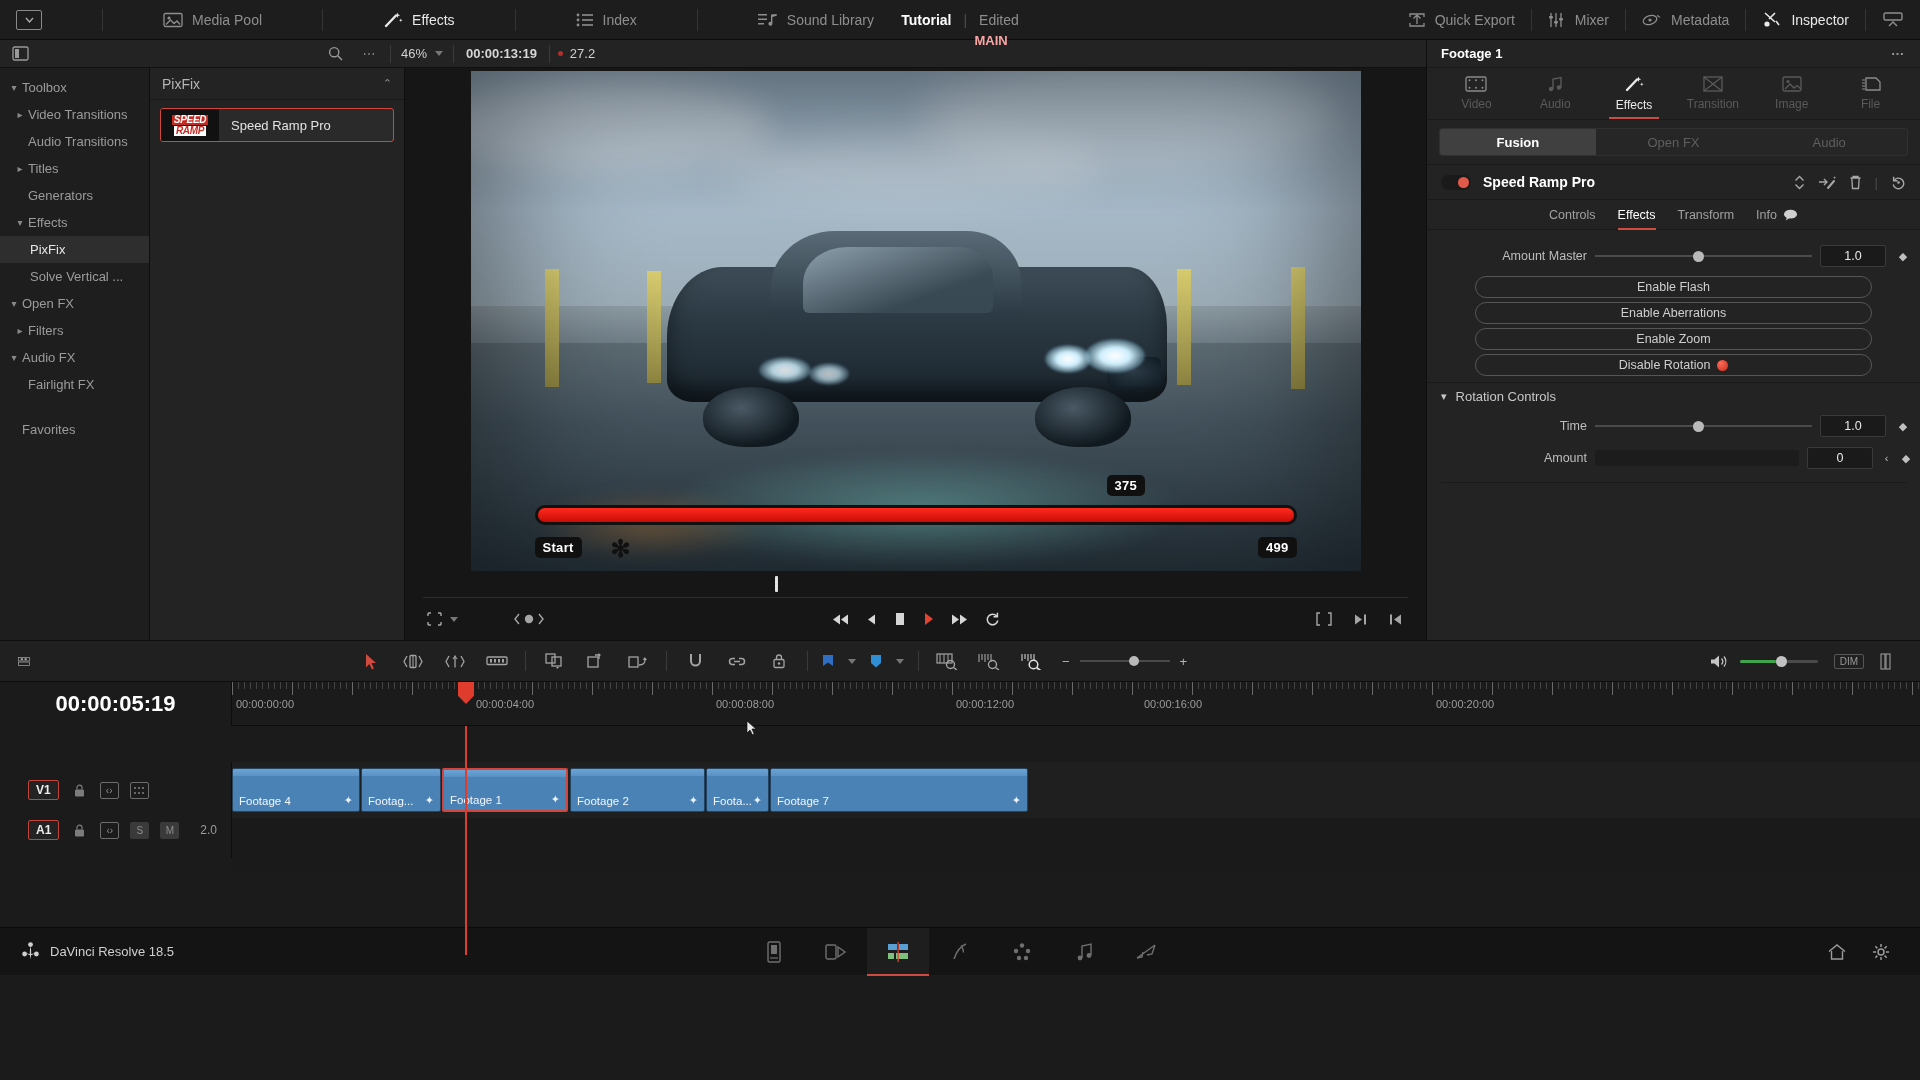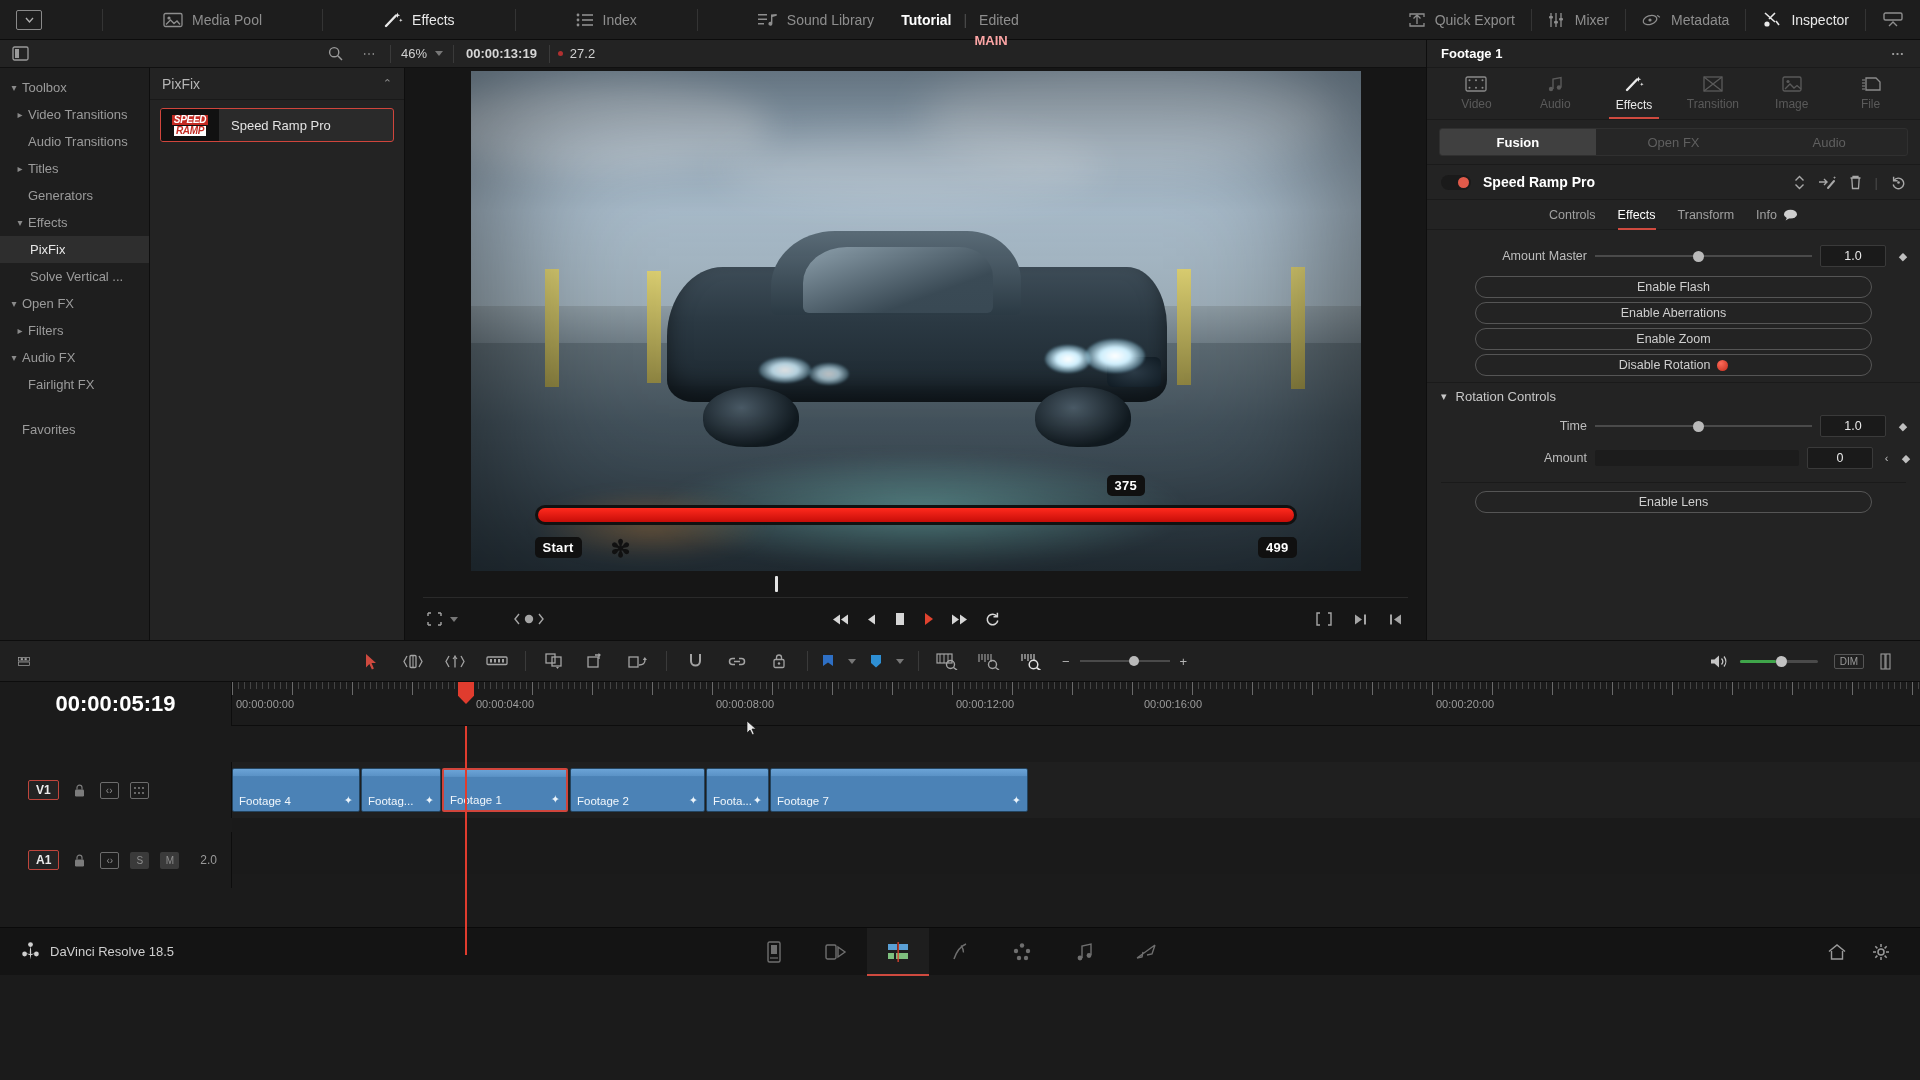--- a/index.html
+++ b/index.html
@@ -965,23 +965,20 @@
         <i style="left:86%"></i>
         
       </div>
       <div class="numbox">0</div>
       <div class="diam" style="width:11px;">‹</div>
       <div class="diam" style="width:12px;">◆</div>
     </div>
 
     <div class="hsep"></div>
 
-    <div class="btn-pill">
-      <span>Enable Lens</span>
-    </div>
   </div>
 
   <div class="tl-toolbar">
     <div class="tl-tb-left">
       <svg width="22" height="17" viewBox="0 0 22 17">
           <rect x="1" y="1" width="20" height="6.5" stroke="#a3a3a3" stroke-width="1.3" fill="none"></rect>
           <rect x="1" y="9.5" width="20" height="6.5" stroke="#a3a3a3" stroke-width="1.3" fill="none"></rect>
           <rect x="5" y="2.4" width="4" height="3.7" fill="#a3a3a3"></rect>
           <rect x="12" y="2.4" width="4" height="3.7" fill="#a3a3a3"></rect>
         </svg>
@@ -1474,21 +1471,21 @@
         <div class="clip" style="left:474px; width:63px;">
           <span class="cname">Foota...</span>
           <span class="cfx">✦</span>
         </div>
         <div class="clip" style="left:538px; width:258px;">
           <span class="cname">Footage 7</span>
           <span class="cfx">✦</span>
         </div>
       </div>
 
-      <div class="trk-hd" style="top:106px; height:56px;">
+      <div class="trk-hd" style="top:76px; height:56px;">
         <span class="trk-badge">A1</span>
         <span class="mini">
           <svg width="11" height="13" viewBox="0 0 11 13">
               <rect x="1" y="5.5" width="9" height="7" rx="1.2" fill="#7c7c7c"></rect>
               <path d="M3 5.5V3.6a2.5 2.5 0 0 1 5 0v1.9" stroke="#7c7c7c" stroke-width="1.2" fill="none"></path>
             </svg>
         </span>
         <span class="mini box">‹›</span>
         <span class="mini fill">S</span>
         <span class="mini fill">M</span>

